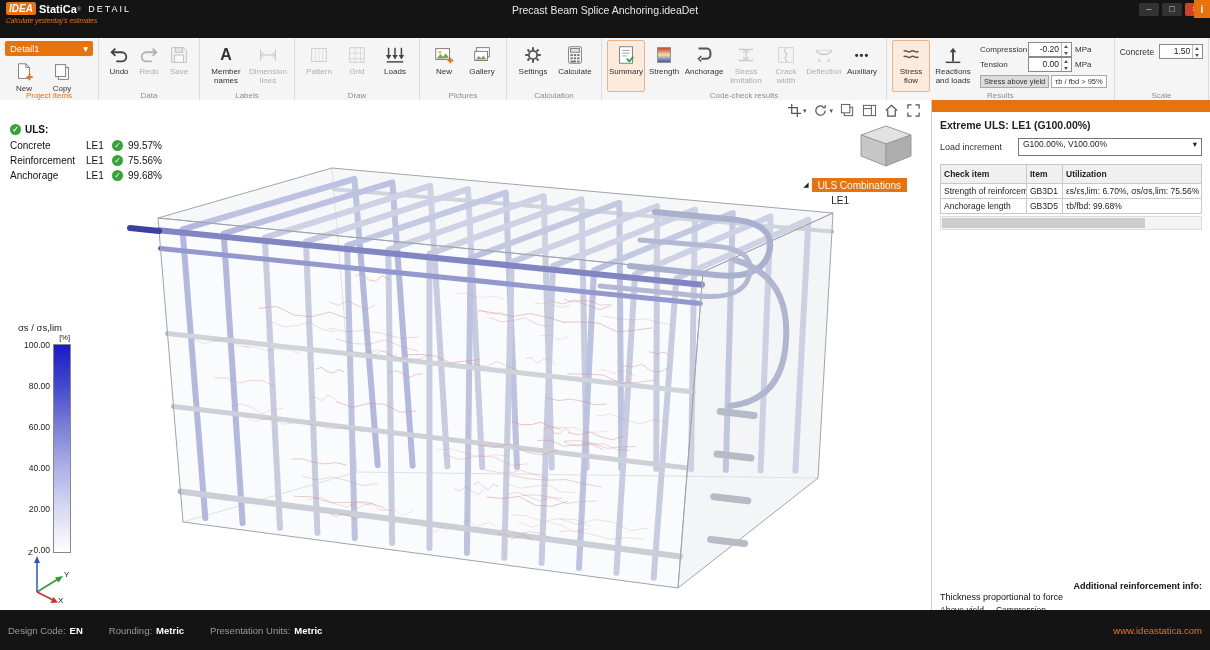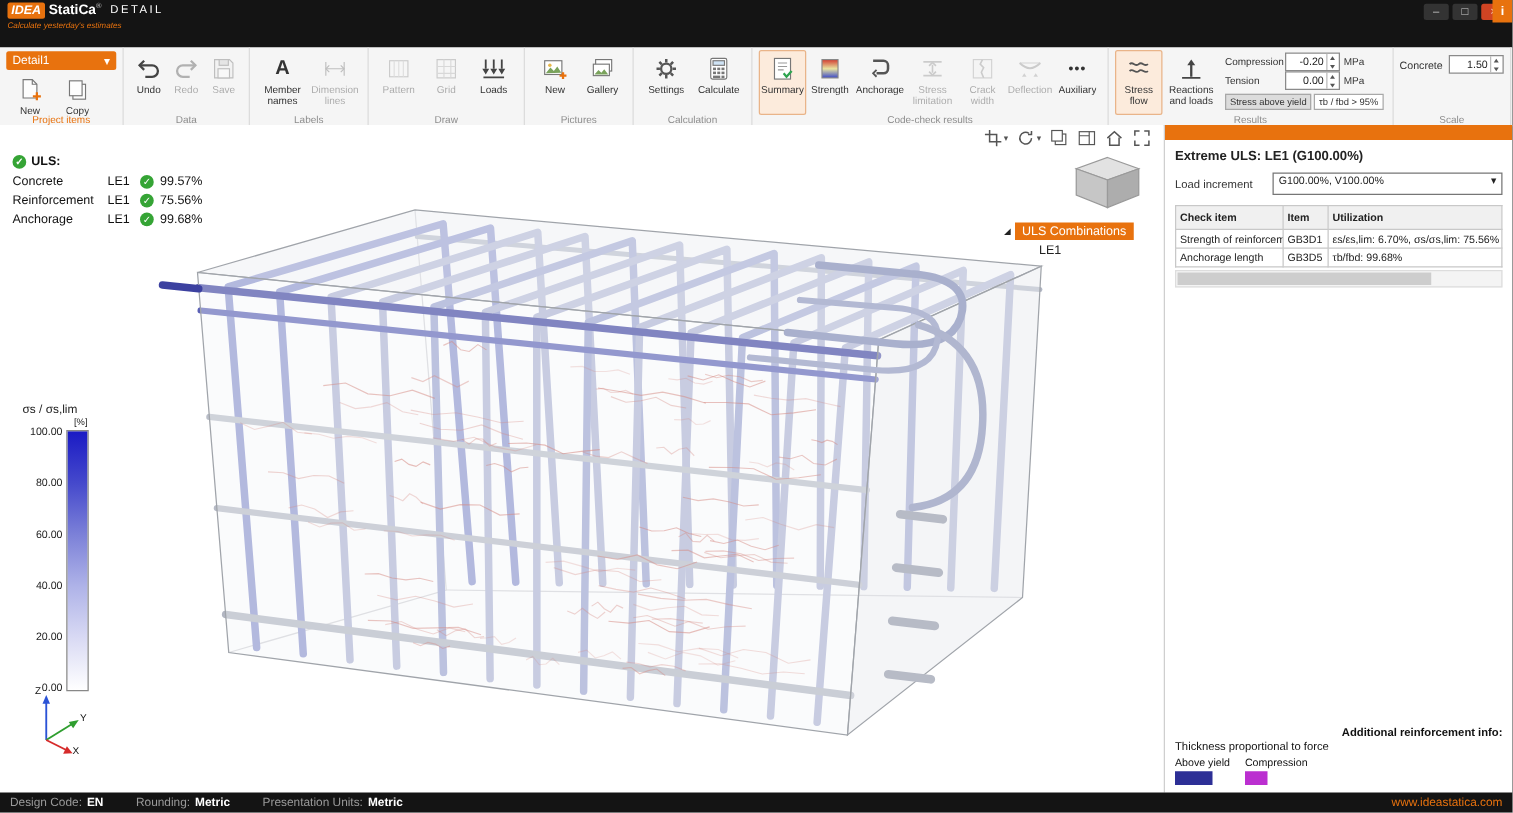--- a/index.html
+++ b/index.html
@@ -1,21 +1,21 @@
 <!DOCTYPE html>
 <html><head>
 <meta charset="utf-8">
 <style>
   html,body{margin:0;padding:0;background:#333;}
   #app{position:relative;width:1210px;height:650px;overflow:hidden;background:#fff;
        font-family:"Liberation Sans",sans-serif;-webkit-font-smoothing:antialiased;}
   
   .header{position:absolute;top:0;left:0;right:0;height:38px;background:#141414;}
   .logo{position:absolute;left:6px;top:2px;width:150px;height:34px;}
-  .logo-line{display:flex;align-items:flex-start;}
+  .logo-line{display:flex;align-items:center;}
   .logo-idea{background:#e8720e;color:#fff;font-weight:bold;font-style:italic;font-size:10px;
              padding:0 3px;border-radius:2px;line-height:13px;}
   .logo-statica{color:#fff;font-weight:bold;font-size:11px;margin-left:3px;}
   .logo-reg{color:#bbb;font-size:6px;vertical-align:super;}
   .logo-detail{color:#fff;font-size:9px;letter-spacing:2px;margin-left:7px;}
   .tagline{color:#e8720e;font-style:italic;font-size:6.5px;margin-top:2px;}
   .doc-title{position:absolute;left:0;right:0;top:4px;text-align:center;color:#e6e6e6;font-size:10.5px;pointer-events:none;}
   .winbtns{position:absolute;top:3px;right:5px;display:flex;gap:3px;}
   .wb{width:20px;height:13px;background:#333;color:#ccc;font-size:9px;line-height:12px;text-align:center;border-radius:2px;cursor:pointer;}
   .wb.close{background:#d04423;color:#fff;}
@@ -124,40 +124,41 @@
   .b-title{font-size:9px;font-weight:bold;color:#111;text-align:right;}
   .b-sub{font-size:9px;color:#111;margin-top:1px;}
   .legend{display:flex;gap:12px;margin-top:3px;}
   .leg-item{display:flex;flex-direction:column;}
   .leg-label{font-size:8.5px;color:#111;margin-bottom:2px;}
   .swatch{height:11px;}
   .swatch.navy{width:30px;background:#2d2f96;}
   .swatch.magenta{width:18px;background:#bb2fd0;}
   
   .statusbar{position:absolute;left:0;right:0;bottom:0;height:16px;background:#141414;display:flex;
-             align-items:center;padding:0 8px;gap:26px;font-size:9.5px;}
+             align-items:center;padding:12px 8px;gap:26px;font-size:9.5px;}
   .sb-item .lbl{color:#9a9a9a;}
   .sb-item .val{color:#fff;font-weight:bold;margin-left:4px;}
   .sb-site{margin-left:auto;color:#e8720e;cursor:pointer;}
 </style>
 </head>
 <body>
 
 <div id="app">
 
   <div class="header">
     <div class="logo">
       <div class="logo-line">
         <span class="logo-idea">IDEA</span>
         <span class="logo-statica">StatiCa</span>
         <span class="logo-reg">®</span>
         <span class="logo-detail">DETAIL</span>
       </div>
       <div class="tagline">Calculate yesterday's estimates</div>
     </div>
+    <div class="doc-title">Precast Beam Splice Anchoring.ideaDet</div>
     <div class="winbtns">
       <div class="wb">–</div>
       <div class="wb">□</div>
       <div class="wb close">×</div>
     </div>
     <div class="info-btn">i</div>
   </div>
 
   <div class="ribbon">
 

